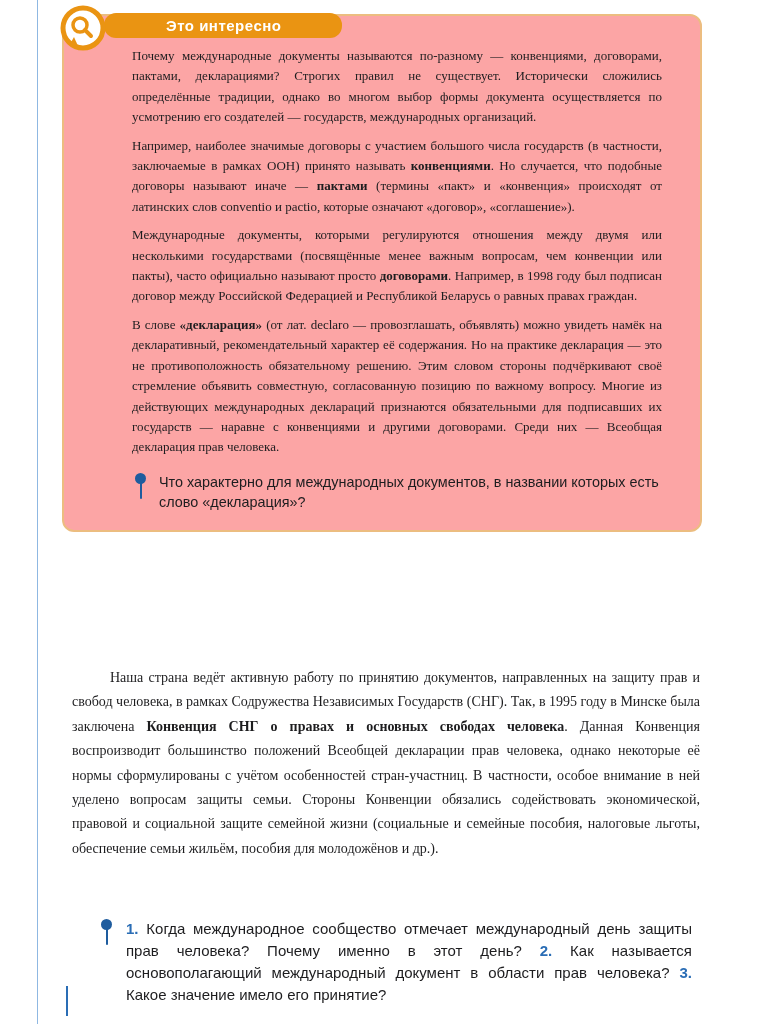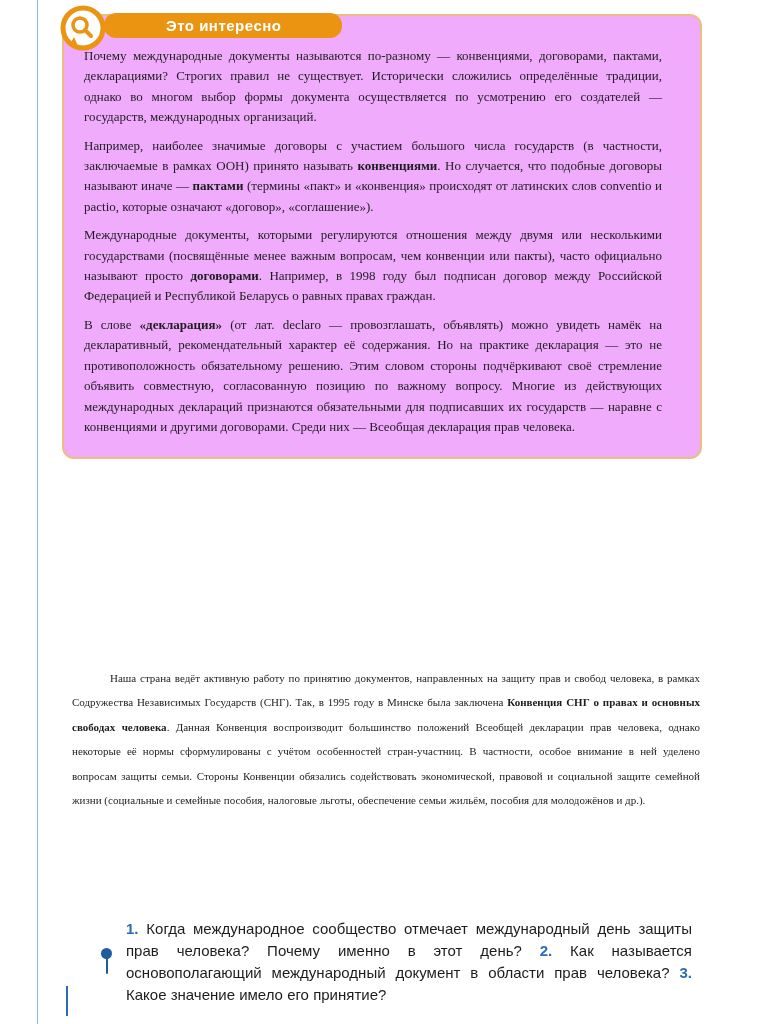--- a/index.html
+++ b/index.html
@@ -7,21 +7,21 @@
     position:relative;width:767px;height:1024px;background:#ffffff;
     font-family:"Liberation Serif","DejaVu Serif",serif;color:#1d1d1f;
     overflow:hidden;
   }
   .left-rule{position:absolute;left:37px;top:0;bottom:0;width:1px;background:#8fb8e2;}
 
   
   .interest-box{
     position:absolute;left:62px;top:14px;width:640px;
     border:2px solid #ecbd80;border-radius:12px;box-sizing:border-box;
-    padding:30px 38px 12px 20px;background:#f0abfc;
+    padding:30px 38px 12px 68px;background:#fca5a5;
   }
   .box-tab{
     position:absolute;left:40px;top:-3px;height:25px;min-width:200px;
     background:#ea9412;border-radius:12px;color:#ffffff;
     font-family:"Liberation Sans","DejaVu Sans",sans-serif;
     font-weight:bold;font-size:15px;line-height:25px;
     padding:0 60px 0 62px;box-sizing:border-box;letter-spacing:.5px;
   }
   .box-icon{
     position:absolute;left:-6px;top:-12px;width:50px;height:50px;z-index:2;
@@ -50,27 +50,27 @@
   }
   .pin::after{
     content:"";position:absolute;left:5.5px;top:9px;width:2.5px;height:17px;
     border-radius:2px;background:#1e5c9e;
   }
 
   
   .main-text{
     position:absolute;left:72px;top:666px;width:628px;margin:0;
     text-align:justify;text-indent:38px;
-    font-size:11px;line-height:24.4px;
+    font-size:14px;line-height:24.4px;
   }
 
   
   .questions-block{
     position:absolute;left:100px;top:918px;width:592px;
-    display:flex;gap:13px;align-items:center;
+    display:flex;gap:13px;align-items:flex-start;
     font-family:"Liberation Sans","DejaVu Sans",sans-serif;
     font-size:15px;line-height:22px;
   }
   .questions-block p{margin:0;text-align:justify;}
 
   .corner-mark{position:absolute;left:66px;top:986px;width:2px;height:30px;background:#2a6db5;}
 </style>
 </head>
 <body>
 
@@ -89,20 +89,24 @@
       </svg>
     </div>
 
     <div class="box-tab">Это интересно</div>
 
     <p class="box-par"><span>Почему международные документы называются по-разному — конвенциями, договорами, пактами, декларациями? Строгих правил не существует. Исторически сложились определённые традиции, однако во многом выбор формы документа осуществляется по усмотрению его создателей — государств, международных организаций.</span></p>
     <p class="box-par"><span>Например, наиболее значимые договоры с участием большого числа государств (в частности, заключаемые в рамках ООН) принято называть </span><span class="run-b">конвенциями</span><span>. Но случается, что подобные договоры называют иначе — </span><span class="run-b">пактами</span><span> (термины «пакт» и «конвенция» происходят от латинских слов </span><span class="run-i">conventio</span><span> и </span><span class="run-i">pactio</span><span>, которые означают «договор», «соглашение»).</span></p>
     <p class="box-par"><span>Международные документы, которыми регулируются отношения между двумя или несколькими государствами (посвящённые менее важным вопросам, чем конвенции или пакты), часто официально называют просто </span><span class="run-b">договорами</span><span>. Например, в 1998 году был подписан договор между Российской Федерацией и Республикой Беларусь о равных правах граждан.</span></p>
     <p class="box-par"><span>В слове </span><span class="run-b">«декларация»</span><span> (от лат. </span><span class="run-i">declaro</span><span> — провозглашать, объявлять) можно увидеть намёк на декларативный, рекомендательный характер её содержания. Но на практике декларация — это не противоположность обязательному решению. Этим словом стороны подчёркивают своё стремление объявить совместную, согласованную позицию по важному вопросу. Многие из действующих международных деклараций признаются обязательными для подписавших их государств — наравне с конвенциями и другими договорами. Среди них — Всеобщая декларация прав человека.</span></p>
 
+    <div class="box-question">
+      <span class="pin"></span>
+      <p>Что характерно для международных документов, в названии которых есть слово «декларация»?</p>
+    </div>
 
   </div>
 
   <p class="main-text"><span>Наша страна ведёт активную работу по принятию документов, направленных на защиту прав и свобод человека, в рамках Содружества Независимых Государств (СНГ). Так, в 1995 году в Минске была заключена </span><span class="run-b">Конвенция СНГ о правах и основных свободах человека</span><span>. Данная Конвенция воспроизводит большинство положений Всеобщей декларации прав человека, однако некоторые её нормы сформулированы с учётом особенностей стран-участниц. В частности, особое внимание в ней уделено вопросам защиты семьи. Стороны Конвенции обязались содействовать экономической, правовой и социальной защите семейной жизни (социальные и семейные пособия, налоговые льготы, обеспечение семьи жильём, пособия для молодожёнов и др.).</span></p>
 
   <div class="questions-block">
     <span class="pin"></span>
     <p><span class="run-q">1. </span><span>Когда международное сообщество отмечает международный день защиты прав человека? Почему именно в этот день? </span><span class="run-q">2. </span><span>Как называется основополагающий международный документ в области прав человека? </span><span class="run-q">3. </span><span>Какое значение имело его принятие?</span></p>
   </div>
 

